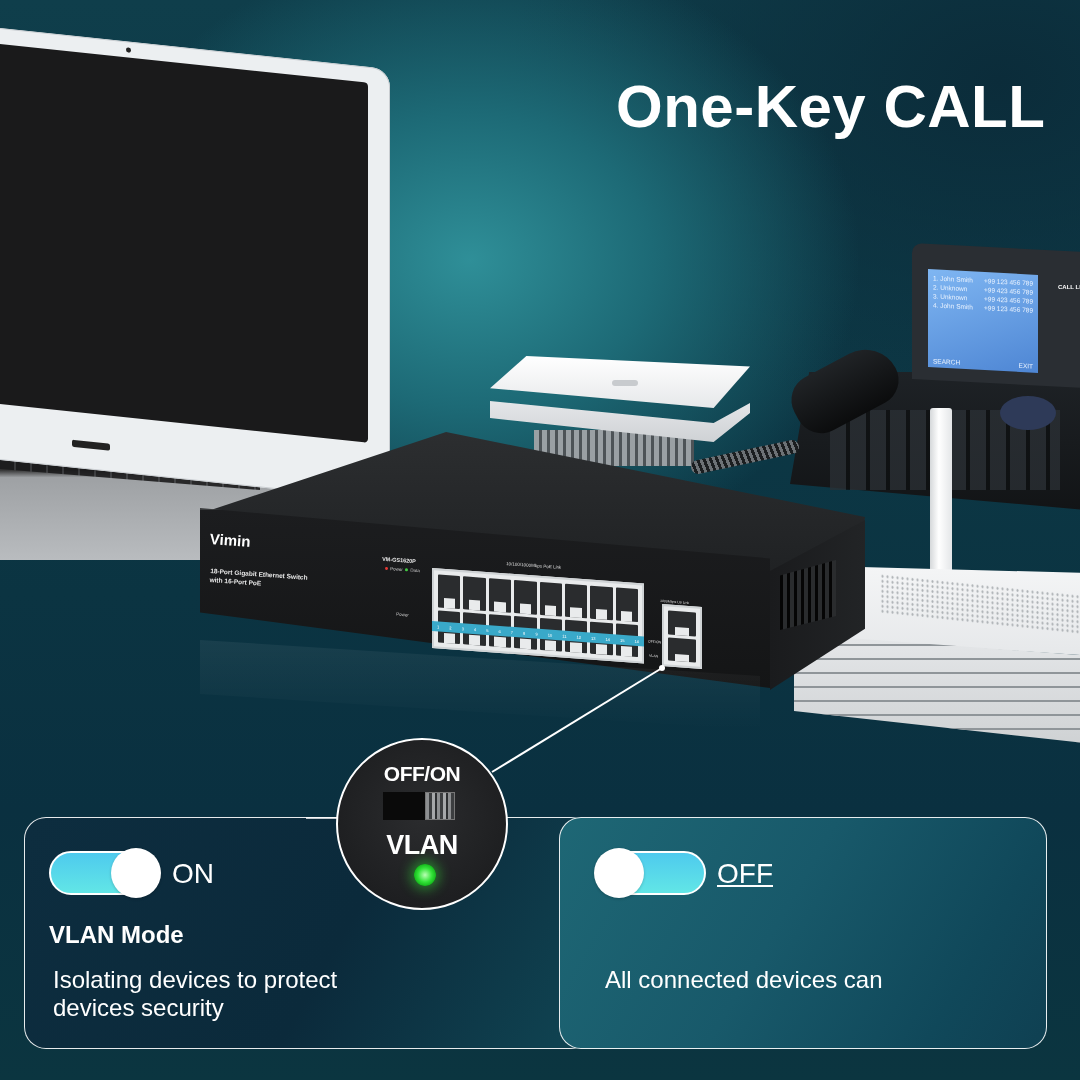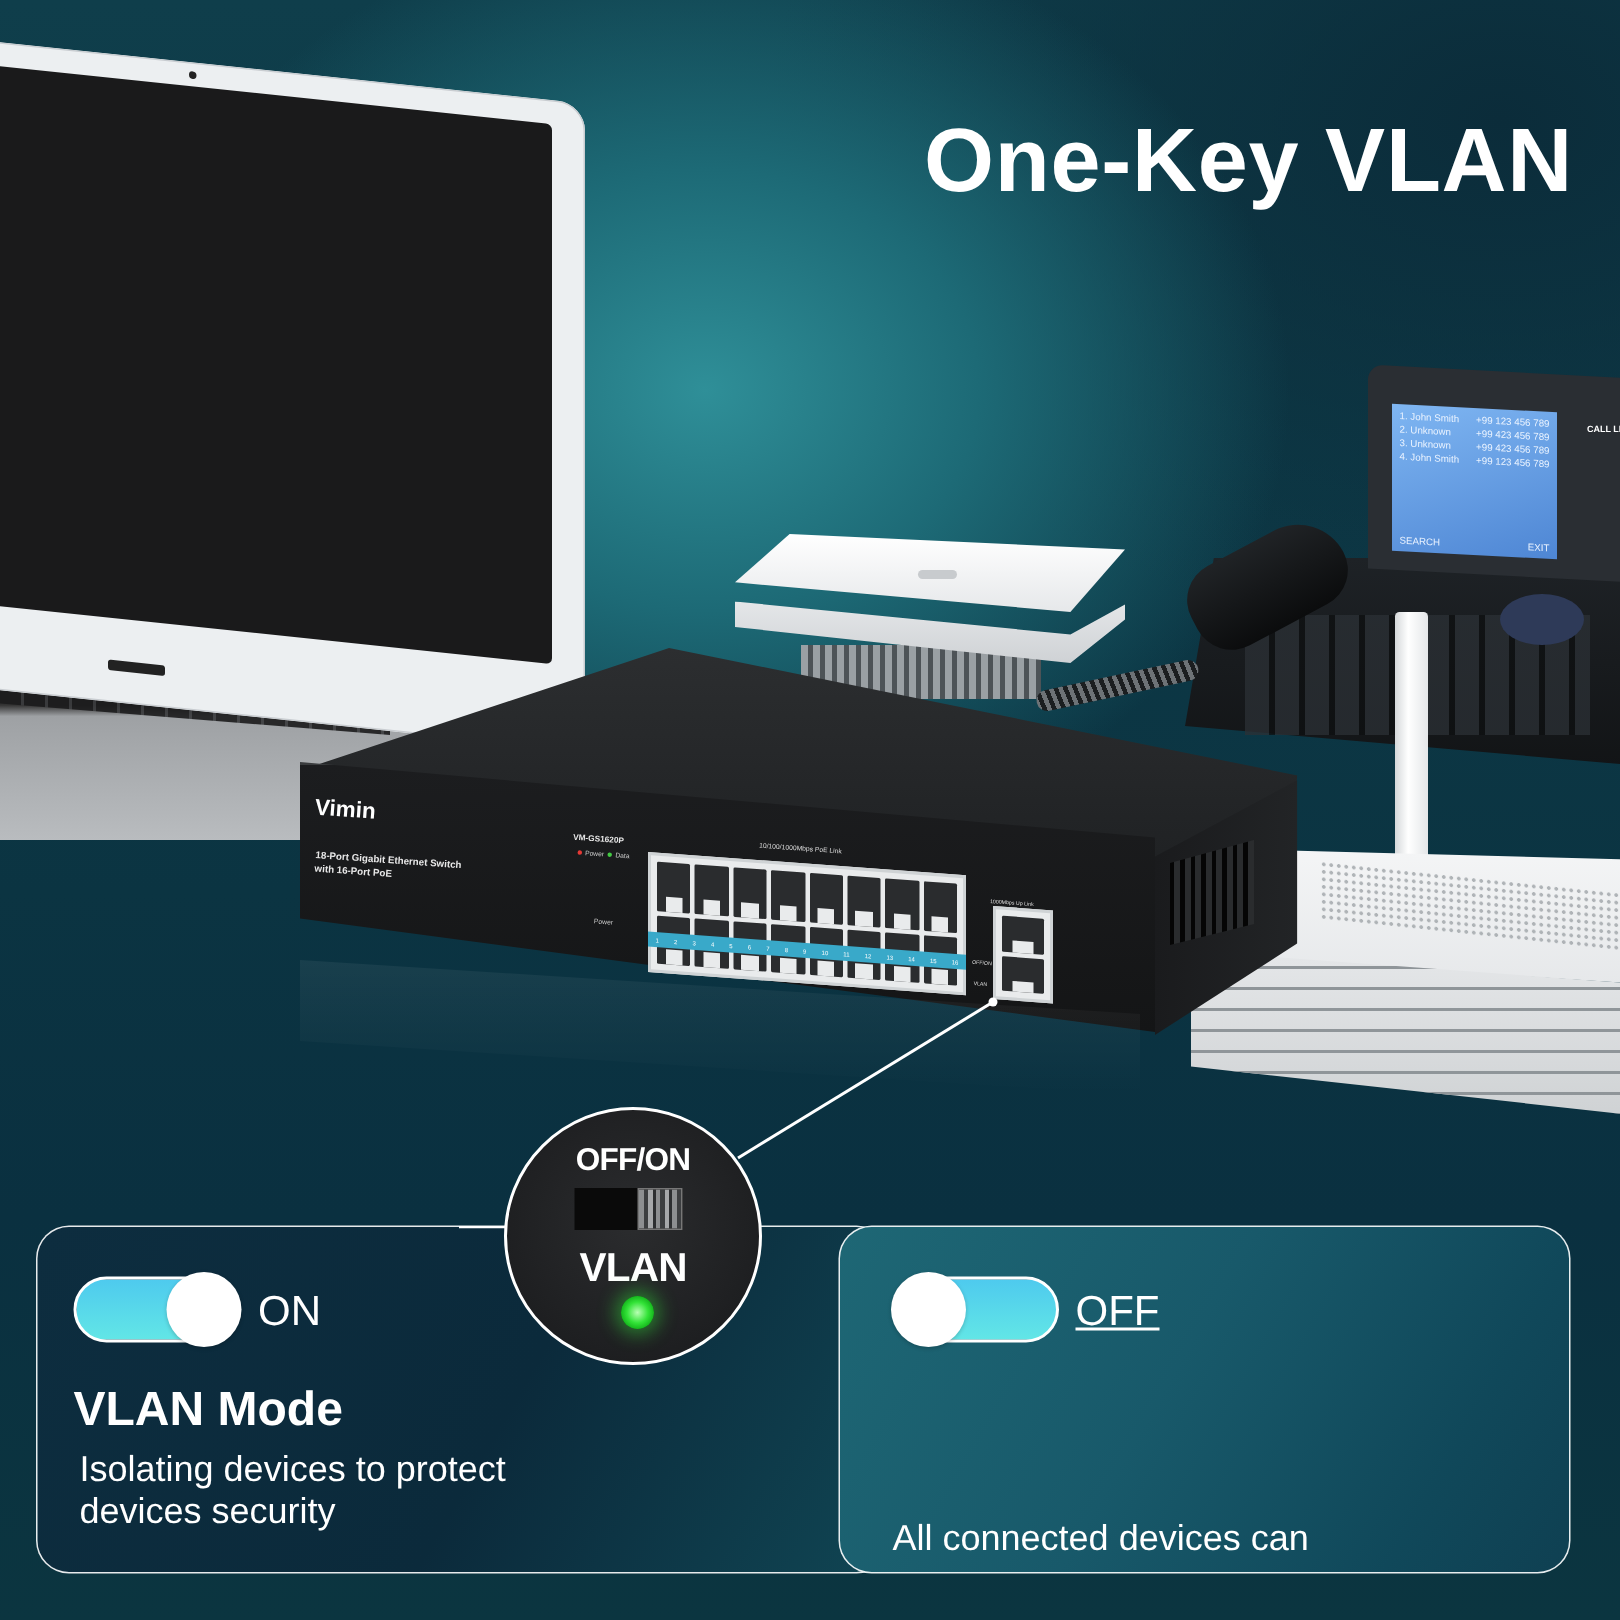--- a/index.html
+++ b/index.html
@@ -240,31 +240,31 @@
   .card-off .toggle { left: 36px; width: 110px; }
   .knob {
     top: -5px; width: 50px; height: 50px; border-radius: 50%; background: #ffffff;
     box-shadow: 0 1px 3px rgba(0,0,0,0.2);
   }
   .toggle-on .knob { right: -4px; }
   .toggle-off .knob { left: -4px; }
   .toggle-label { top: 40px; font-size: 28px; color: #ffffff; }
   .card-on .toggle-label { left: 147px; }
   .card-off .toggle-label { left: 157px; text-decoration: underline; }
-  .card-title { top: 103px; font-size: 32px; font-weight: 700; color: #ffffff; white-space: nowrap; }
+  .card-title { top: 103px; font-size: 24px; font-weight: 700; color: #ffffff; white-space: nowrap; }
   .card-on .card-title { left: 24px; }
   .card-off .card-title { left: 35px; }
   .card-desc { top: 148px; font-size: 24px; color: #ffffff; line-height: 28px; white-space: nowrap; }
   .card-on .card-desc { left: 28px; }
-  .card-off .card-desc { left: 35px; margin-top: 46px; }
+  .card-off .card-desc { left: 45px; }
 </style>
 </head>
 <body>
 
-<div class="abs headline">One-Key VLAN</div>
+<div class="abs headline">One-Key CALL</div>
 
 <div>
   <div class="abs laptop-base"></div>
   <div class="abs laptop-keys"></div>
   <div class="abs laptop-lid">
     <div class="abs laptop-cam"></div>
     <div class="abs laptop-screen"></div>
     <div class="abs laptop-notch"></div>
   </div>
 </div>

